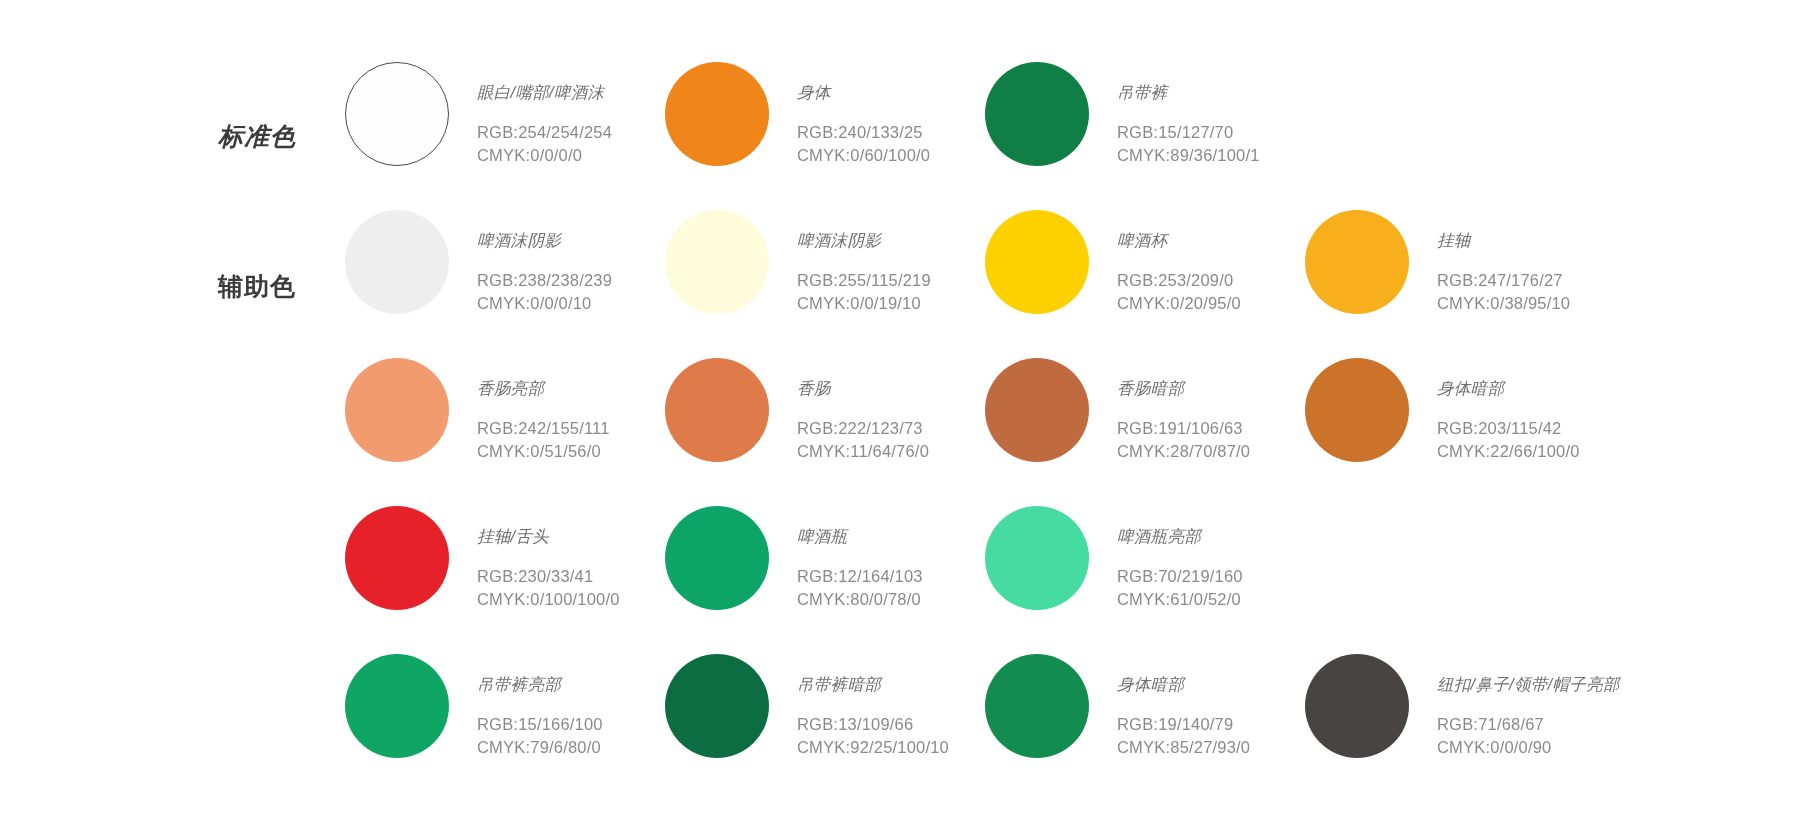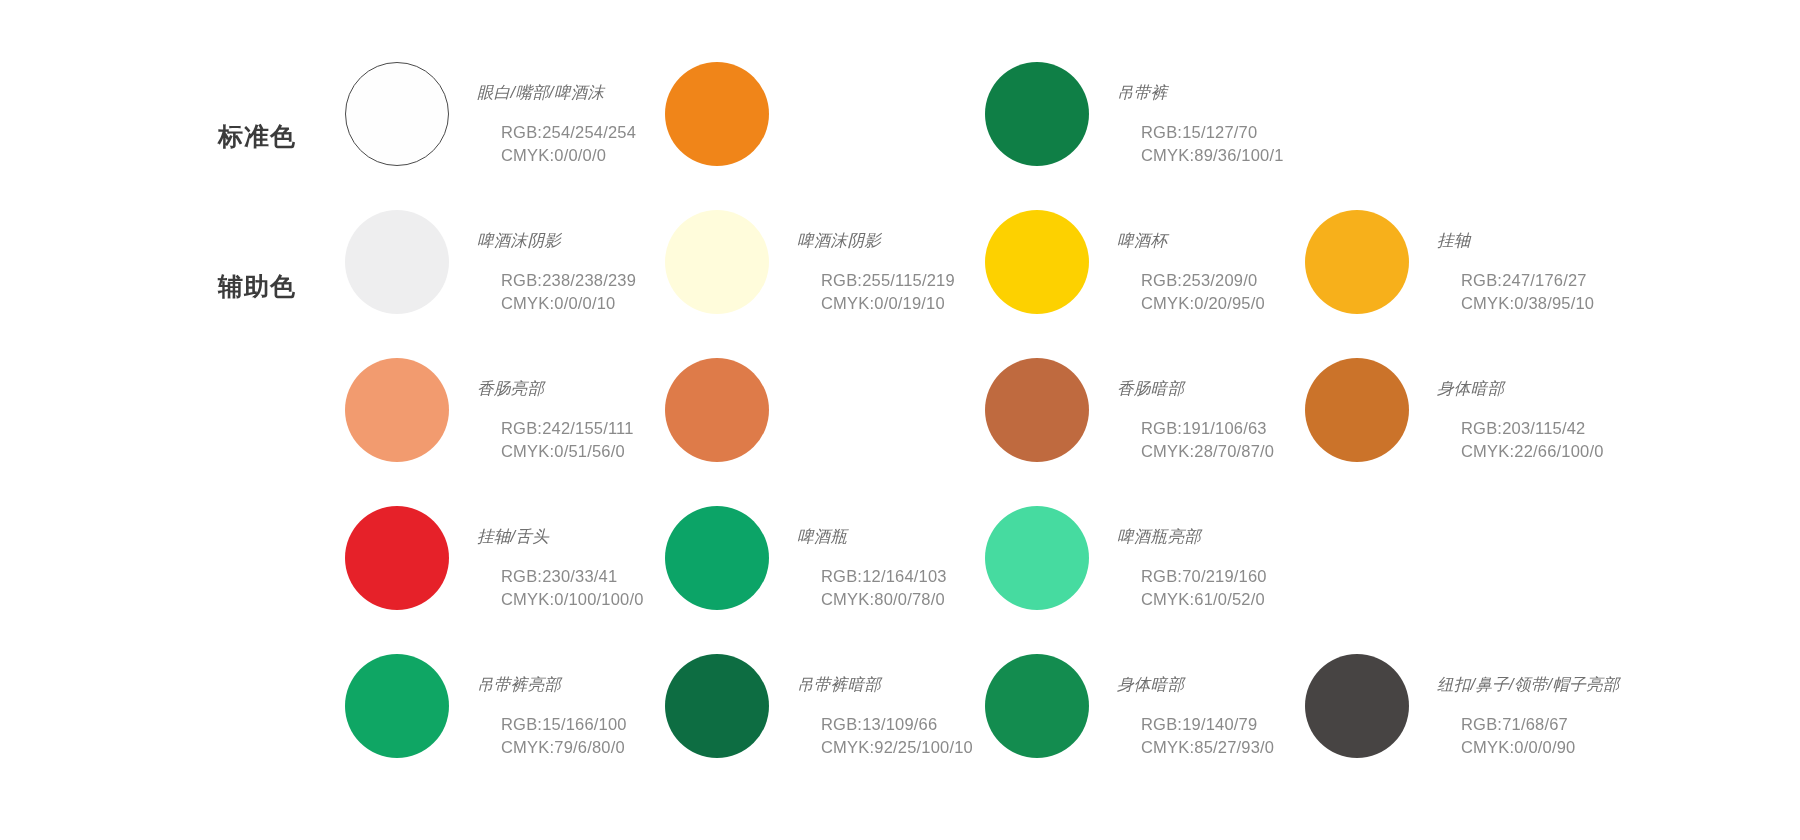--- a/index.html
+++ b/index.html
@@ -28,21 +28,21 @@
     position: absolute;
     left: 218px;
     width: 150px;
     text-align: left;
     font-size: 25px;
     font-weight: bold;
     color: #3b3b3b;
     letter-spacing: 1px;
     white-space: nowrap;
   }
-  .section-label.standard { top: 120px; }
+  .section-label.standard { top: 120px; font-style: italic; }
   .section-label.auxiliary { top: 270px; }
 
   
   .grid {
     position: absolute;
     left: 345px;
     top: 62px;
     width: 1400px;
   }
   .grid-row {
@@ -79,21 +79,20 @@
     margin-bottom: 20px;
     letter-spacing: 0.3px;
     font-style: italic;
   }
   .code-line {
     font-size: 16.5px;
     color: #8a8a8a;
     white-space: nowrap;
     letter-spacing: 0.2px;
     line-height: 1.45;
-    margin-left: 24px;
   }
 </style>
 </head>
 <body>
 
 <div class="sheet">
 
   <div class="section-label standard">标准色</div>
 
   <div class="section-label auxiliary">辅助色</div>
@@ -103,20 +102,25 @@
         <div class="cell">
           <div class="dot outlined" style="background: rgb(254, 254, 254);"></div>
           <div class="meta">
             <div class="swatch-name">眼白/嘴部/啤酒沫</div>
             <div class="code-line">RGB:254/254/254</div>
             <div class="code-line">CMYK:0/0/0/0</div>
           </div>
         </div>
         <div class="cell">
           <div class="dot" style="background: rgb(240, 133, 25);"></div>
+          <div class="meta">
+            <div class="swatch-name">身体</div>
+            <div class="code-line">RGB:240/133/25</div>
+            <div class="code-line">CMYK:0/60/100/0</div>
+          </div>
         </div>
         <div class="cell">
           <div class="dot" style="background: rgb(15, 127, 70);"></div>
           <div class="meta">
             <div class="swatch-name">吊带裤</div>
             <div class="code-line">RGB:15/127/70</div>
             <div class="code-line">CMYK:89/36/100/1</div>
           </div>
         </div>
       </div>
@@ -158,20 +162,25 @@
         <div class="cell">
           <div class="dot" style="background: rgb(242, 155, 111);"></div>
           <div class="meta">
             <div class="swatch-name">香肠亮部</div>
             <div class="code-line">RGB:242/155/111</div>
             <div class="code-line">CMYK:0/51/56/0</div>
           </div>
         </div>
         <div class="cell">
           <div class="dot" style="background: rgb(222, 123, 73);"></div>
+          <div class="meta">
+            <div class="swatch-name">香肠</div>
+            <div class="code-line">RGB:222/123/73</div>
+            <div class="code-line">CMYK:11/64/76/0</div>
+          </div>
         </div>
         <div class="cell">
           <div class="dot" style="background: rgb(191, 106, 63);"></div>
           <div class="meta">
             <div class="swatch-name">香肠暗部</div>
             <div class="code-line">RGB:191/106/63</div>
             <div class="code-line">CMYK:28/70/87/0</div>
           </div>
         </div>
         <div class="cell">

